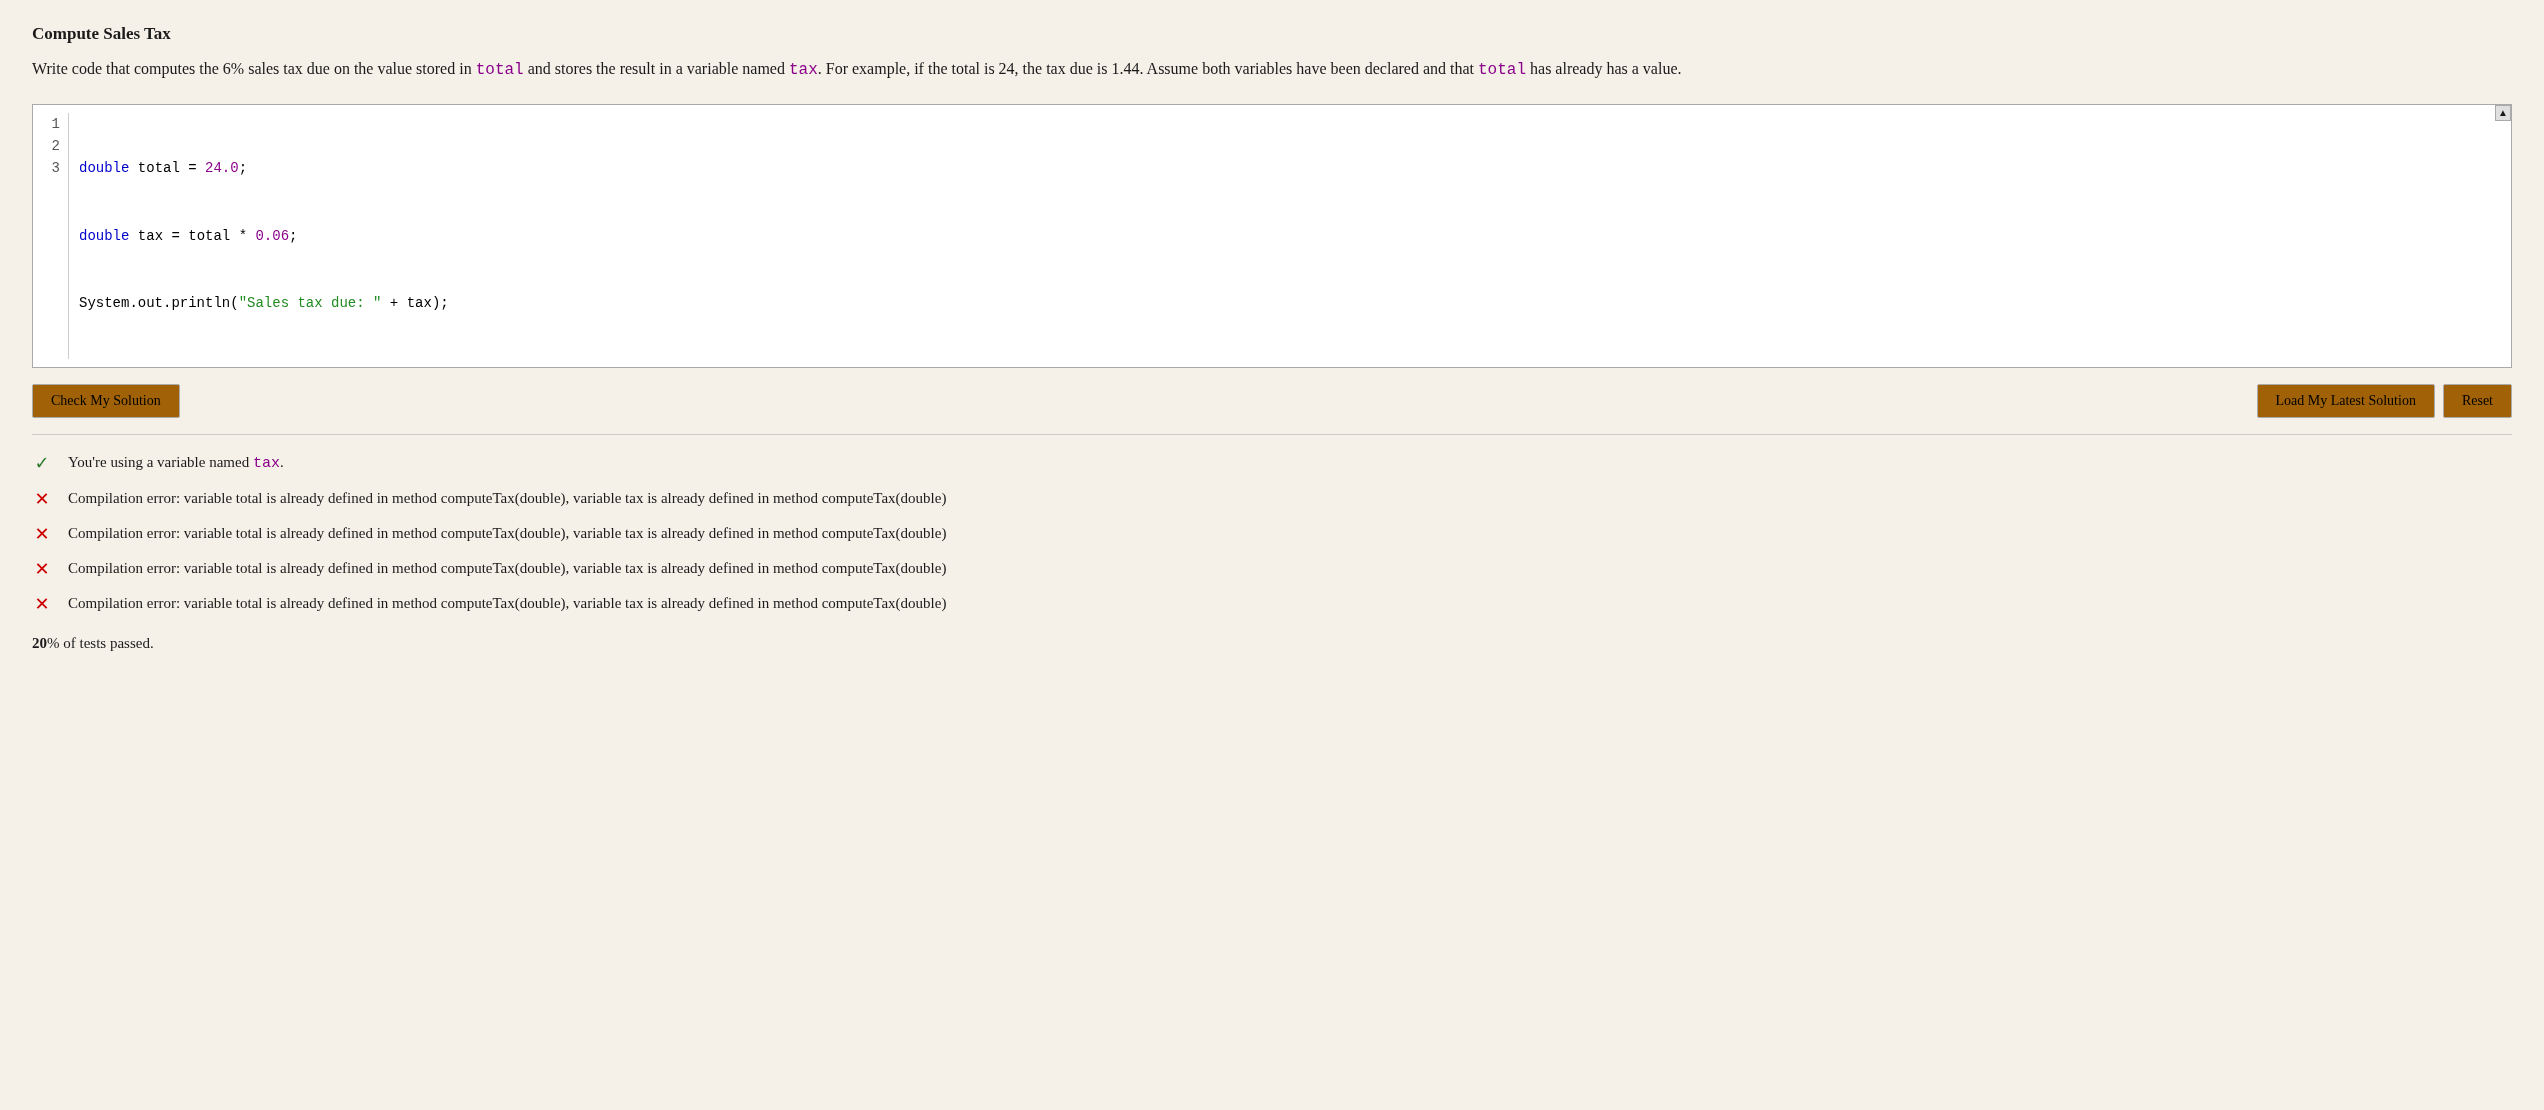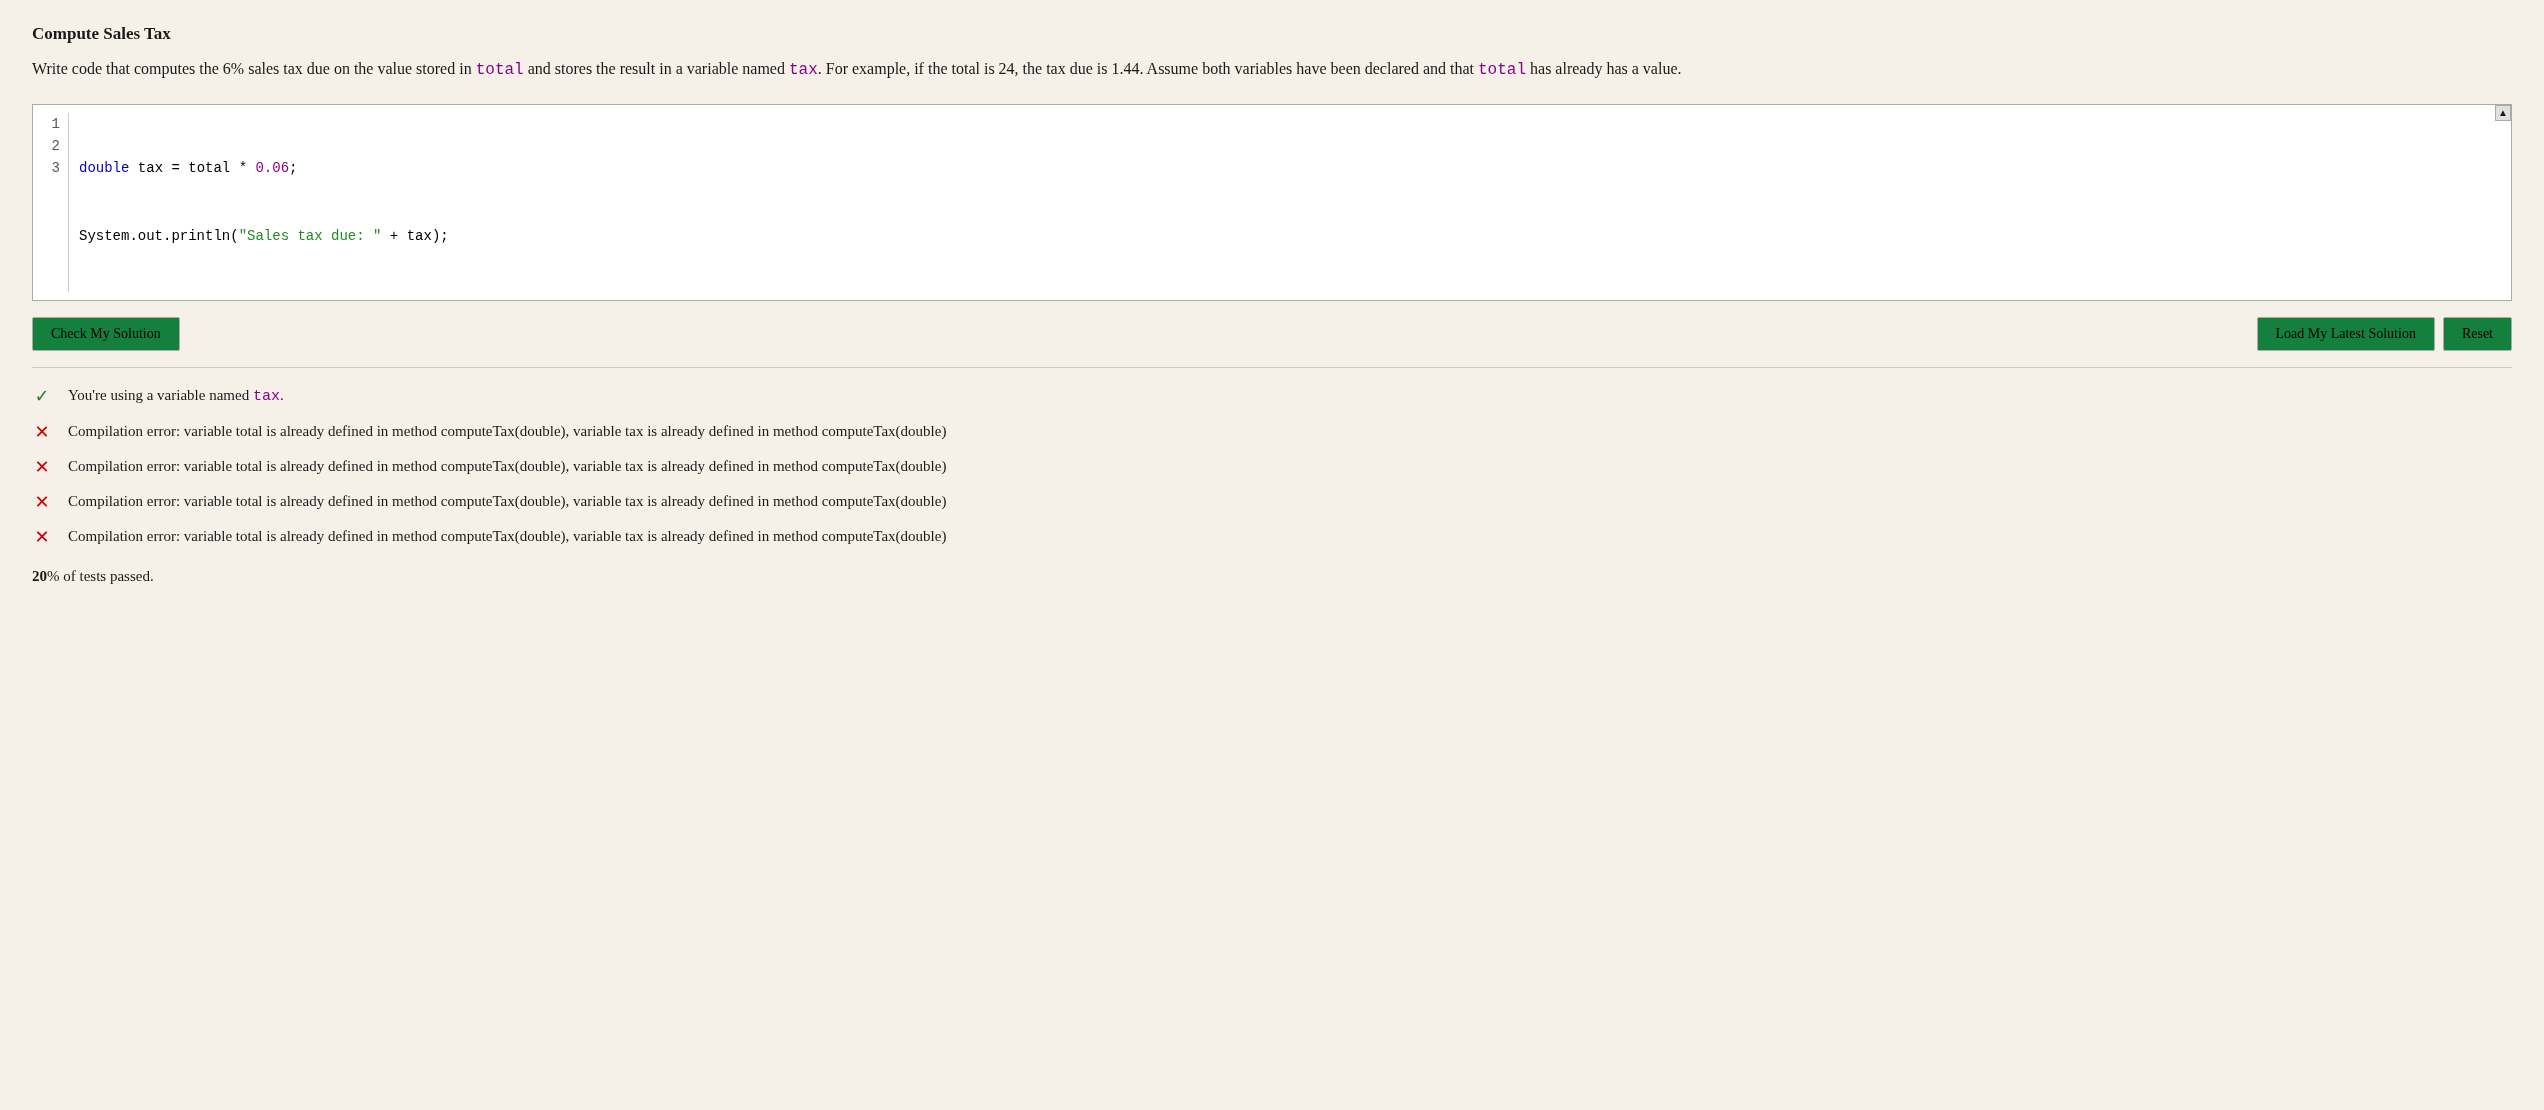--- a/index.html
+++ b/index.html
@@ -118,21 +118,21 @@
       border-bottom: 1px solid #ccc;
     }
 
     .action-bar-right {
       display: flex;
       gap: 8px;
       justify-content: flex-end;
     }
 
     .btn {
-      background: #15803d;
+      background: #a16207;
       border: 1px solid #aaa;
       padding: 8px 18px;
       font-size: 14px;
       font-family: Georgia, serif;
       cursor: pointer;
       border-radius: 2px;
     }
 
     .test-results-section {
       margin-top: 16px;
@@ -196,20 +196,21 @@
 </p>
 
 <div class="code-editor-container">
   <div class="code-editor">
     <div class="line-numbers">
       <span class="line-number">1</span>
       <span class="line-number">2</span>
       <span class="line-number">3</span>
     </div>
     <div class="code-lines">
+      <span class="code-line"><span class="kw-blue">double</span><span class="kw-black"> total = </span><span class="num-purple">24.0</span><span class="kw-black">;</span></span>
       <span class="code-line"><span class="kw-blue">double</span><span class="kw-black"> tax = total * </span><span class="num-purple">0.06</span><span class="kw-black">;</span></span>
       <span class="code-line"><span class="kw-black">System.out.println(</span><span class="str-green">"Sales tax due: "</span><span class="kw-black"> + tax);</span></span>
     </div>
   </div>
   <div class="scrollbar-up">▲</div>
 </div>
 
 <div class="action-bar">
   <button class="btn">Check My Solution</button>
   <div class="action-bar-right">

